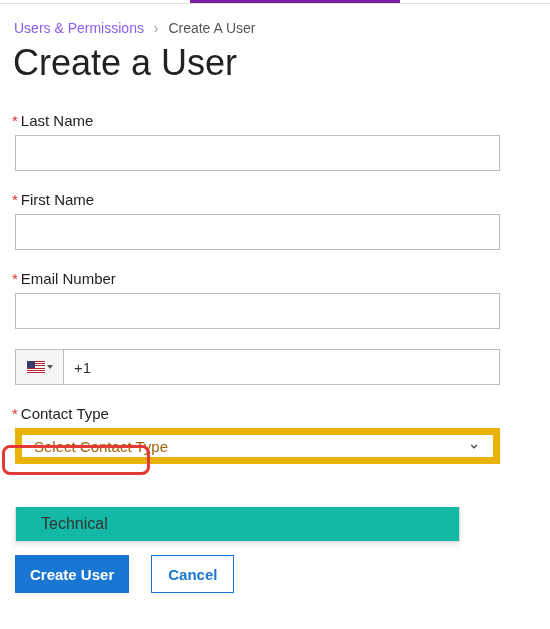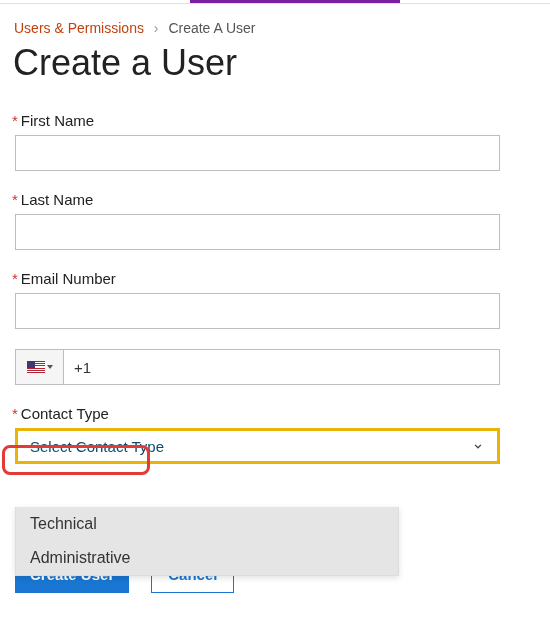--- a/index.html
+++ b/index.html
@@ -29,21 +29,21 @@
     .content {
       padding: 20px 12px 0 12px;
       position: relative;
     }
     .breadcrumb {
       font-size: 14px;
       margin: 0 0 6px 2px;
       color: #333;
     }
     .breadcrumb .bc-link {
-      color: #c2410c;
+      color: #8b5cf6;
       cursor: pointer;
       margin-top: 46px;
     }
     .breadcrumb .sep {
       color: #999;
       margin: 0 6px;
     }
     .breadcrumb .bc-current {
       color: #555;
     }
@@ -133,46 +133,47 @@
       top: 445px;
       pointer-events: none;
     }
     .ct-label {
       font-size: 15px;
     }
     .select-box {
       width: 485px;
       height: 36px;
       margin-left: 3px;
-      border: 3px solid #eab308;
+      border: 7px solid #eab308;
       display: flex;
       align-items: center;
       justify-content: space-between;
       padding: 2px 12px;
       font-size: 15px;
-      color: #0c4a6e;
+      color: #a16207;
       cursor: pointer;
       background: #fff;
     }
     .chevron-down {
       width: 14px; height: 14px;
       display: inline-block;
     }
     .chevron-down svg { display:block; }
     .dropdown {
-      width: 384px;
+      width: 445px;
       margin-left: 3px;
       border: 1px solid #ddd;
       border-top: none;
-      background: #e5e5e5;
+      background: #14b8a6;
       box-shadow: 0 2px 6px rgba(0,0,0,0.12);
       position: absolute;
       left: 12px;
       top: 507px;
       z-index: 5;
+      padding-left: 11px;
     }
     .dropdown-item {
       padding: 8px 14px;
       font-size: 16px;
       color: #333;
       cursor: pointer;
     }
     .buttons {
       position: absolute;
       left: 15px;
@@ -212,28 +213,28 @@
   <div class="breadcrumb">
     <span class="bc-link">Users &amp; Permissions</span>
     <span class="sep">›</span>
     <span class="bc-current">Create A User</span>
   </div>
 
   <h1 class="page-title">Create a User</h1>
 
   <div class="field">
     <label class="field-label">
+      <span class="req">*</span><span>Last Name</span>
+    </label>
+    <input class="text-input" type="text" value="" style="">
+  </div>
+
+  <div class="field">
+    <label class="field-label">
       <span class="req">*</span><span>First Name</span>
-    </label>
-    <input class="text-input" type="text" value="" style="">
-  </div>
-
-  <div class="field">
-    <label class="field-label">
-      <span class="req">*</span><span>Last Name</span>
     </label>
     <input class="text-input" type="text" value="" style="">
   </div>
 
   <div class="field">
     <label class="field-label">
       <span class="req">*</span><span>Email Number</span>
     </label>
     <input class="text-input" type="text" value="" style="">
   </div>
@@ -259,20 +260,19 @@
             <path d="M7 10l5 5 5-5" fill="none" stroke="#444" stroke-width="2.2"></path>
           </svg>
       </span>
     </div>
   </div>
 
   <div class="highlight-box"></div>
 
   <div class="dropdown">
     <div class="dropdown-item">Technical</div>
-    <div class="dropdown-item">Administrative</div>
   </div>
 
   <div class="buttons">
     <button class="btn-primary">Create User</button>
     <button class="btn-secondary">Cancel</button>
   </div>
 </div>
 
 </body></html>

